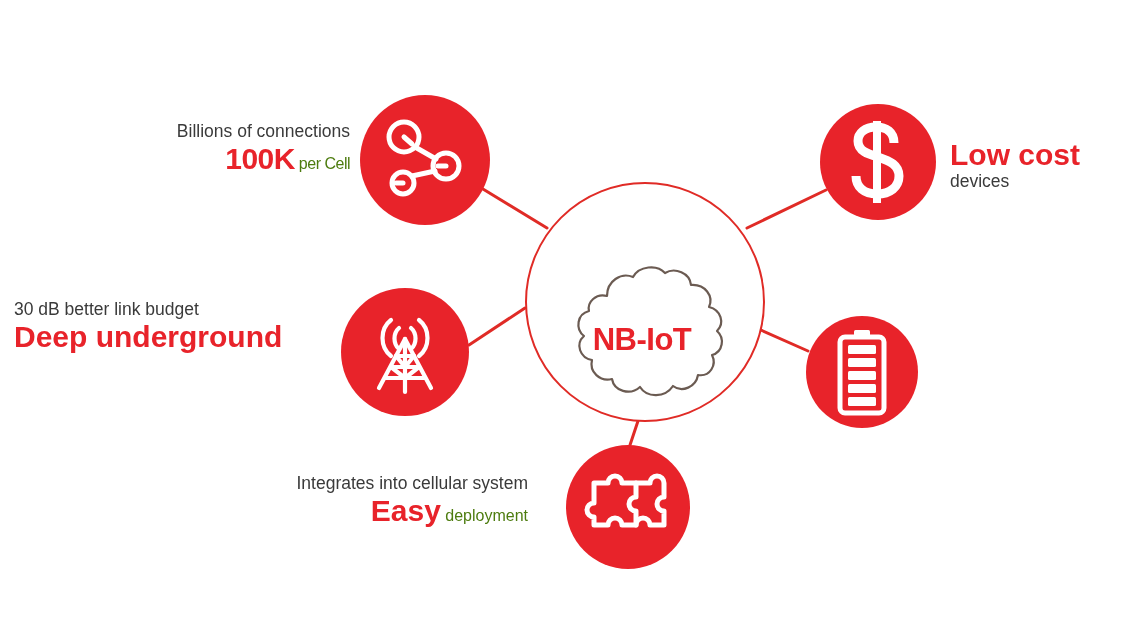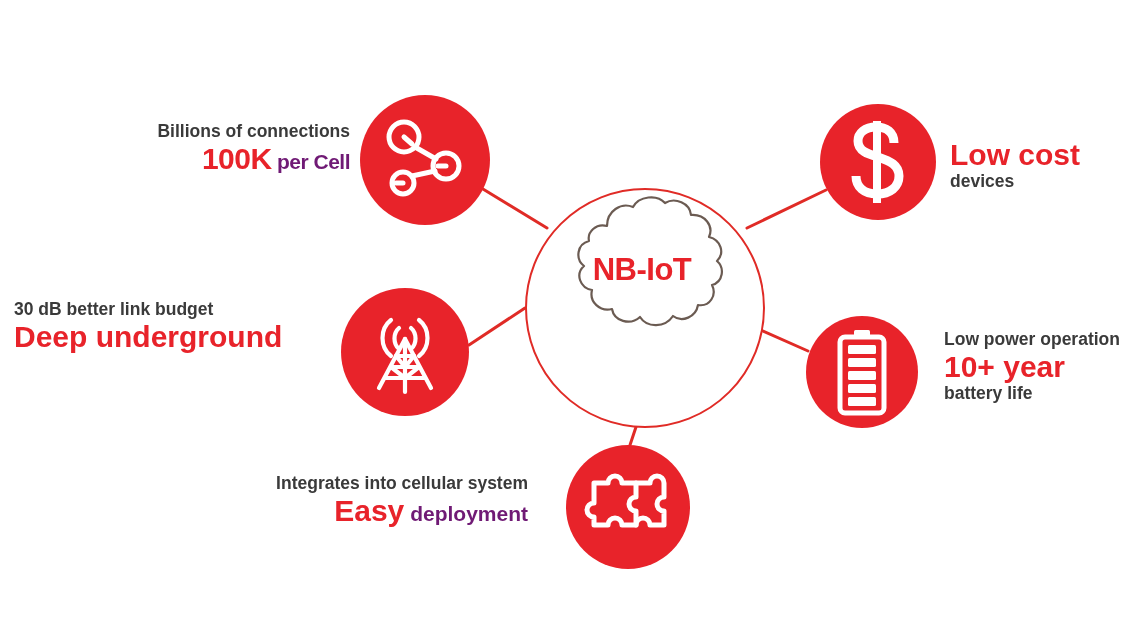--- a/index.html
+++ b/index.html
@@ -34,29 +34,29 @@
     background: #e8232a;
     display: flex;
     align-items: center;
     justify-content: center;
   }
   .node svg { display: block; }
 
   .hub {
     position: absolute;
     left: 525px;
-    top: 188px;
+    top: 182px;
     width: 240px;
     height: 240px;
     border-radius: 50%;
     background: #ffffff;
     border: 2.5px solid #e02b26;
     box-sizing: border-box;
     display: flex;
-    align-items: flex-start;
+    align-items: flex-end;
     justify-content: center;
   }
   .hub-cloud {
     position: relative;
     width: 200px;
     height: 160px;
   }
   .hub-cloud svg {
     position: absolute;
     left: 0;
@@ -79,36 +79,36 @@
     box-sizing: border-box;
   }
 
   .caption {
     position: absolute;
     line-height: 1.14;
     color: #3a3a3a;
   }
   .caption .small {
     font-size: 17.5px;
-    font-weight: bold;
+    font-weight: normal;
     color: #3a3a3a;
     display: block;
     white-space: nowrap;
   }
   .caption .big {
     font-size: 30px;
     font-weight: bold;
     color: #e8232a;
     white-space: nowrap;
     display: block;
   }
   .caption .big .tail {
-    font-size: 21px;
-    font-weight: bold;
-    color: #701a75;
+    font-size: 16px;
+    font-weight: normal;
+    color: #4d7c0f;
   }
   .caption.right-align { text-align: right; }
   .caption.left-align  { text-align: left; }
 
   
   #cap-connections { left: 18px;  top: 122px; width: 332px; }
   #cap-deep        { left: 14px;  top: 300px; width: 312px; }
   #cap-easy        { left: 18px;  top: 474px; width: 510px; }
   #cap-lowcost     { left: 950px; top: 138px; width: 180px; }
   #cap-battery     { left: 944px; top: 330px; width: 186px; }
@@ -247,19 +247,14 @@
   <div class="caption left-align" id="cap-lowcost">
     <span class="big">Low cost</span>
     <span class="small">devices</span>
   </div>
 
   <div class="caption right-align" id="cap-easy">
     <span class="small">Integrates into cellular system</span>
     <span class="big"><span>Easy</span><span class="tail"> deployment</span></span>
   </div>
 
-  <div class="caption left-align" id="cap-battery">
-    <span class="small">Low power operation</span>
-    <span class="big">10+ year</span>
-    <span class="small">battery life</span>
-  </div>
 
 </div>
 
 </body></html>

